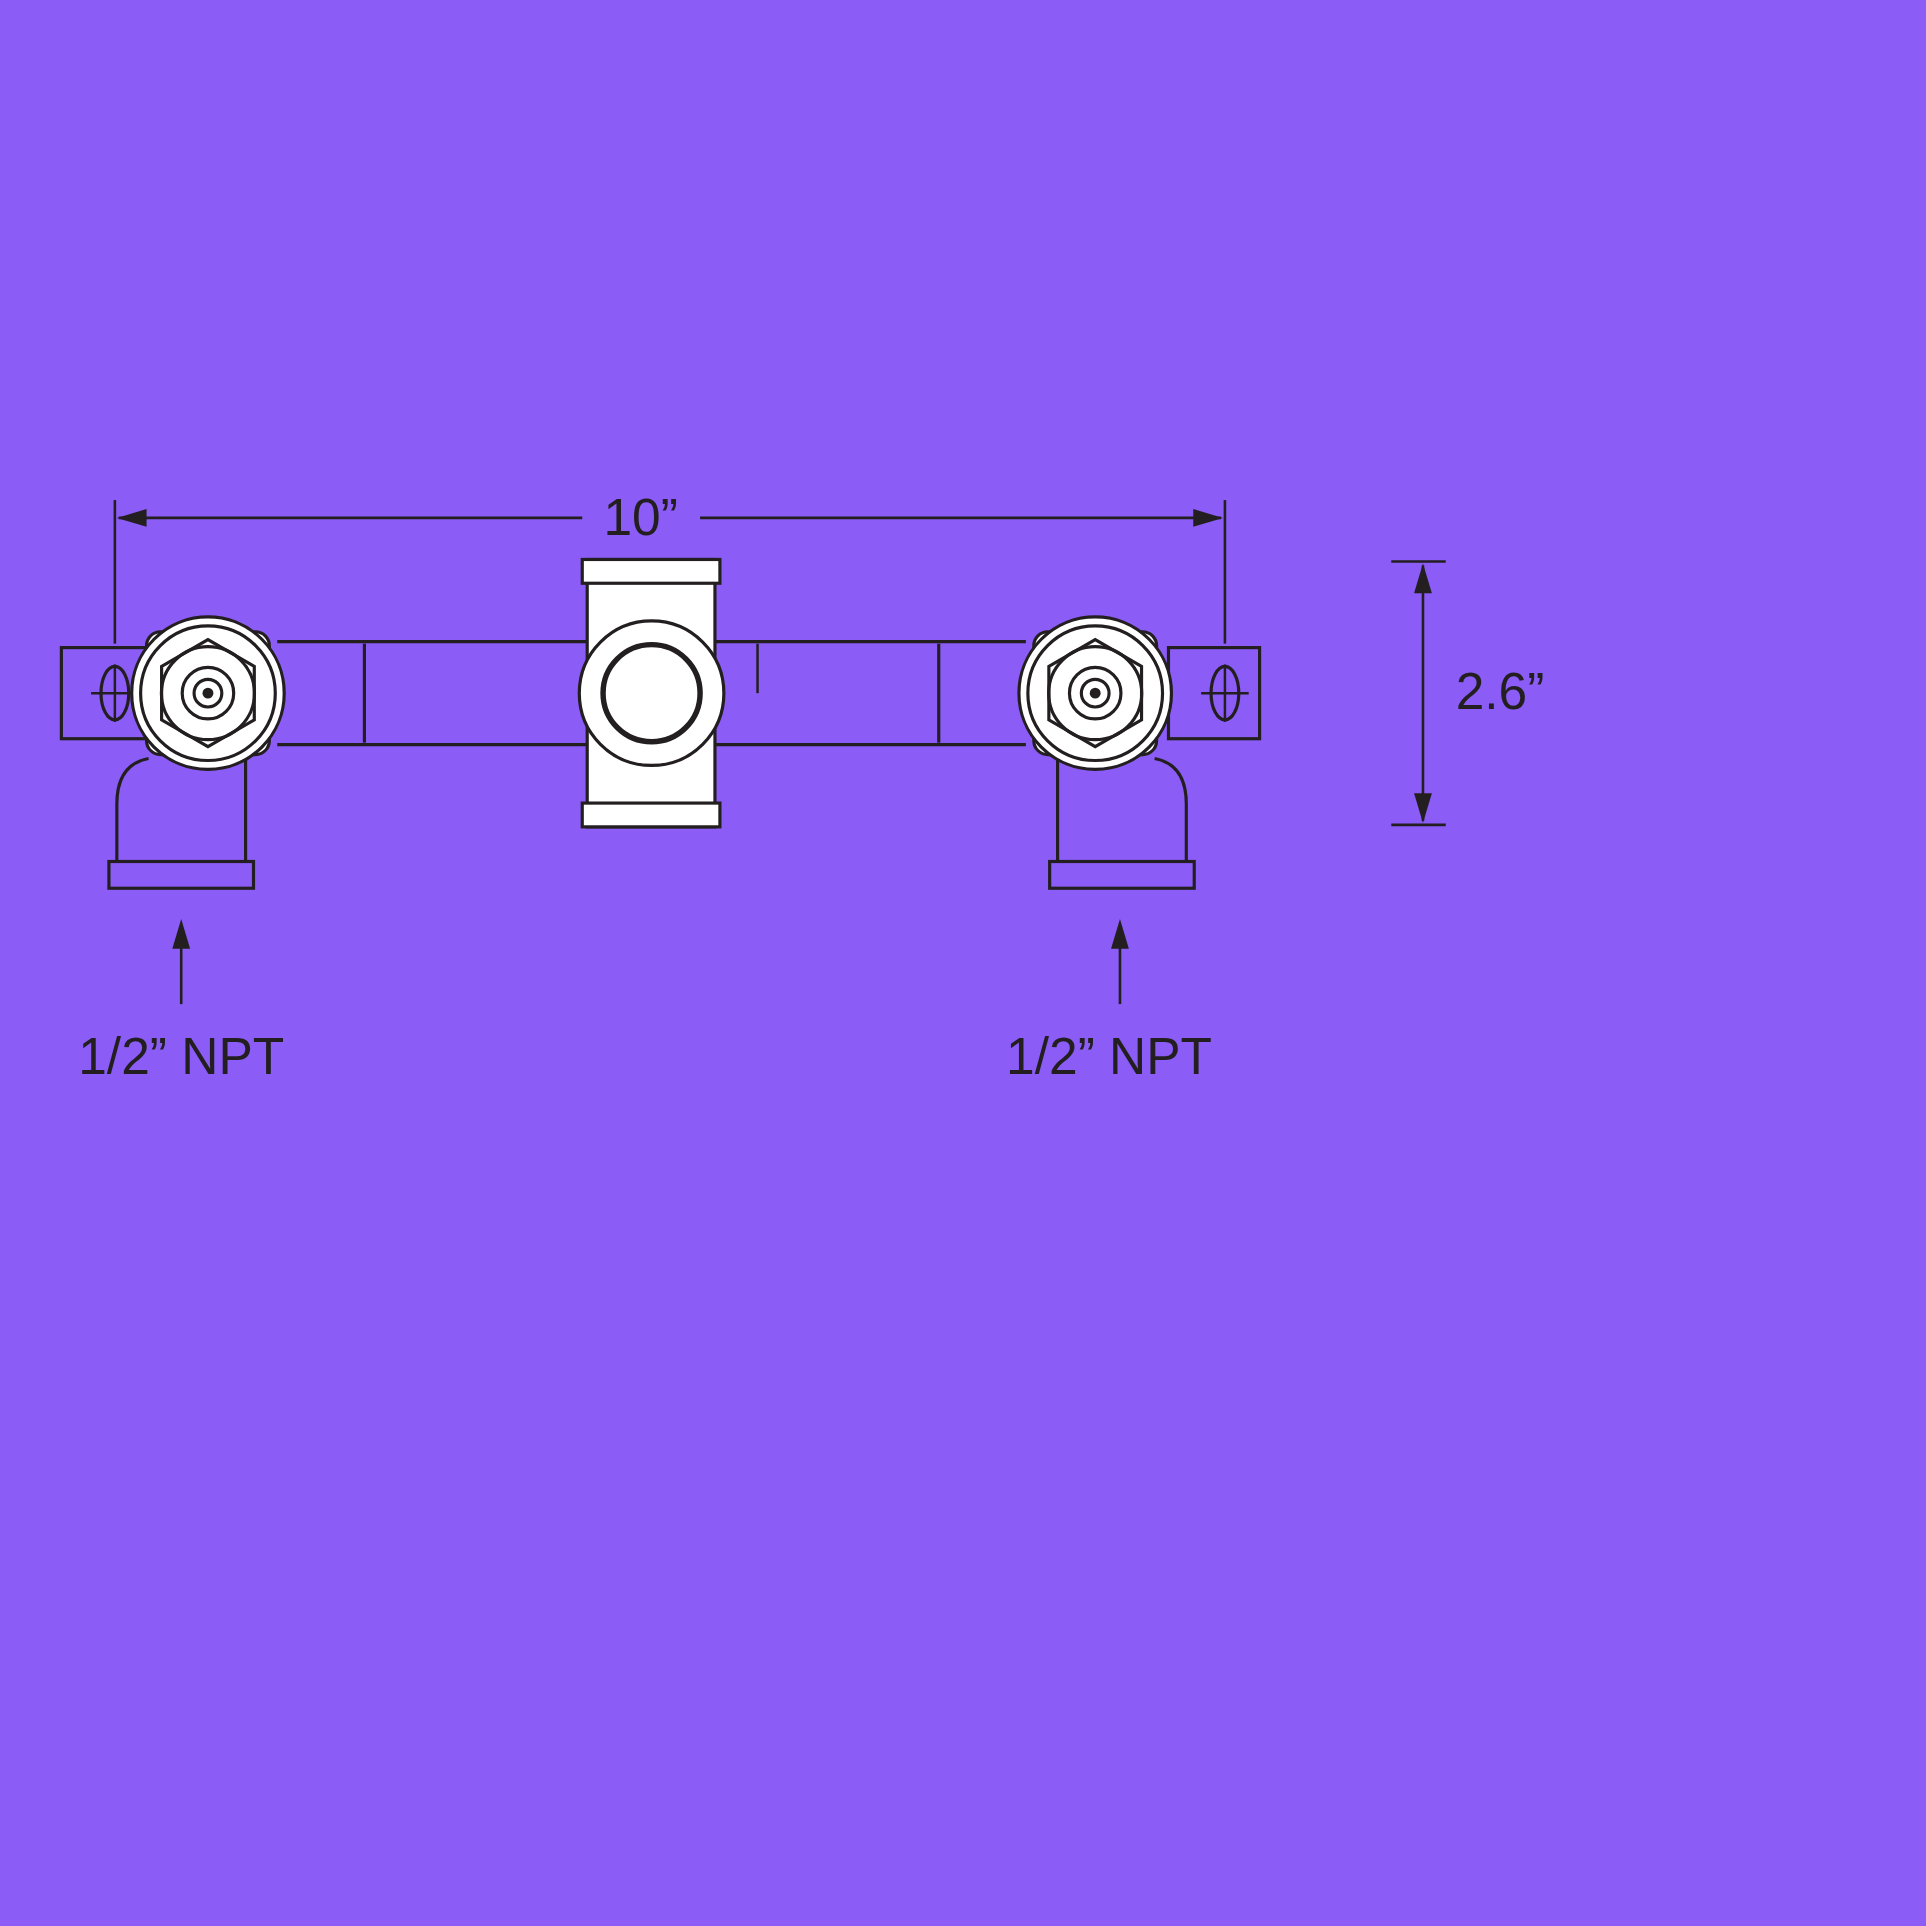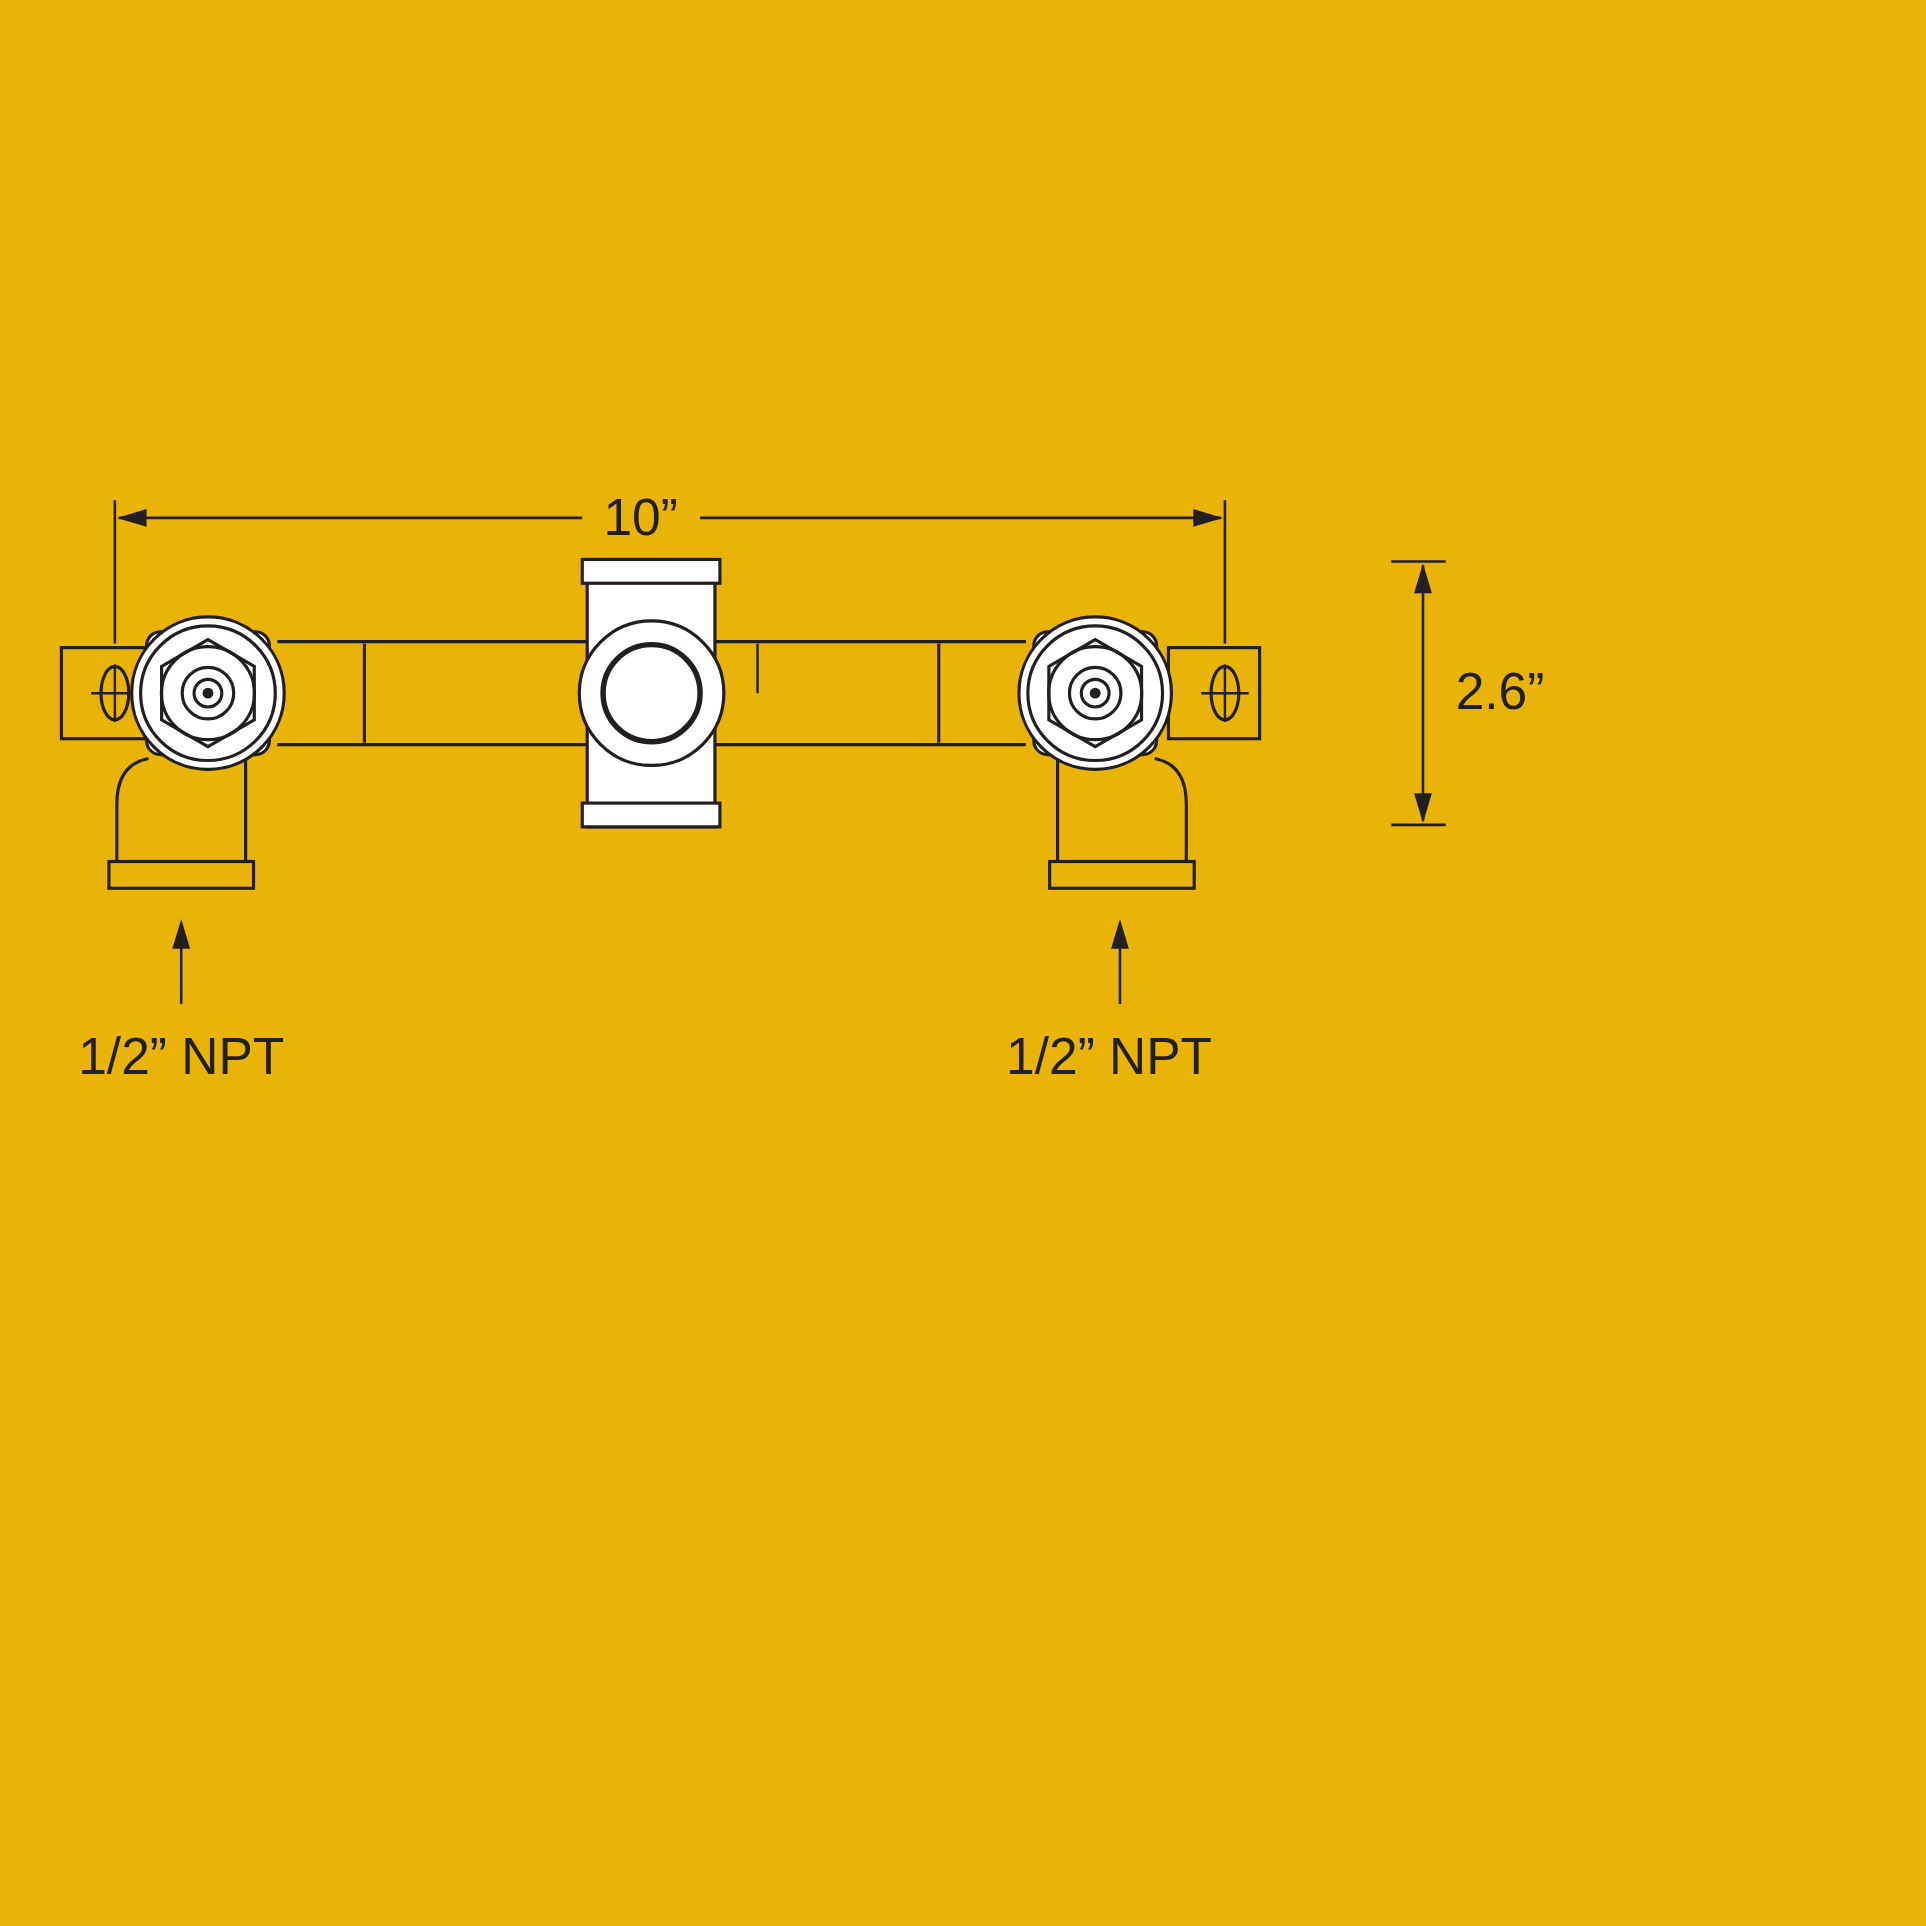--- a/index.html
+++ b/index.html
@@ -9,21 +9,21 @@
   }
   body {
     width: 1927px;
     height: 1927px;
     font-family: "Liberation Sans", sans-serif;
   }
   .canvas {
     position: relative;
     width: 1927px;
     height: 1927px;
-    background: #eab308;
+    background: #8b5cf6;
   }
   svg {
     display: block;
   }
   svg text {
     font-family: "Liberation Sans", "DejaVu Sans", sans-serif;
     font-size: 52px;
     fill: #231f20;
   }
   .obj {

